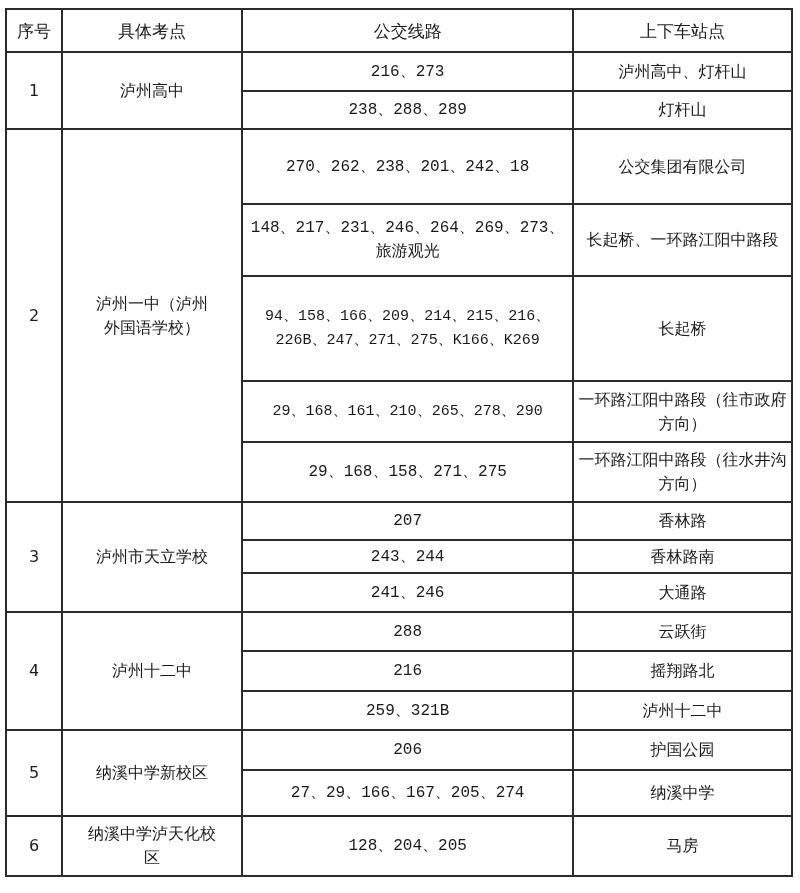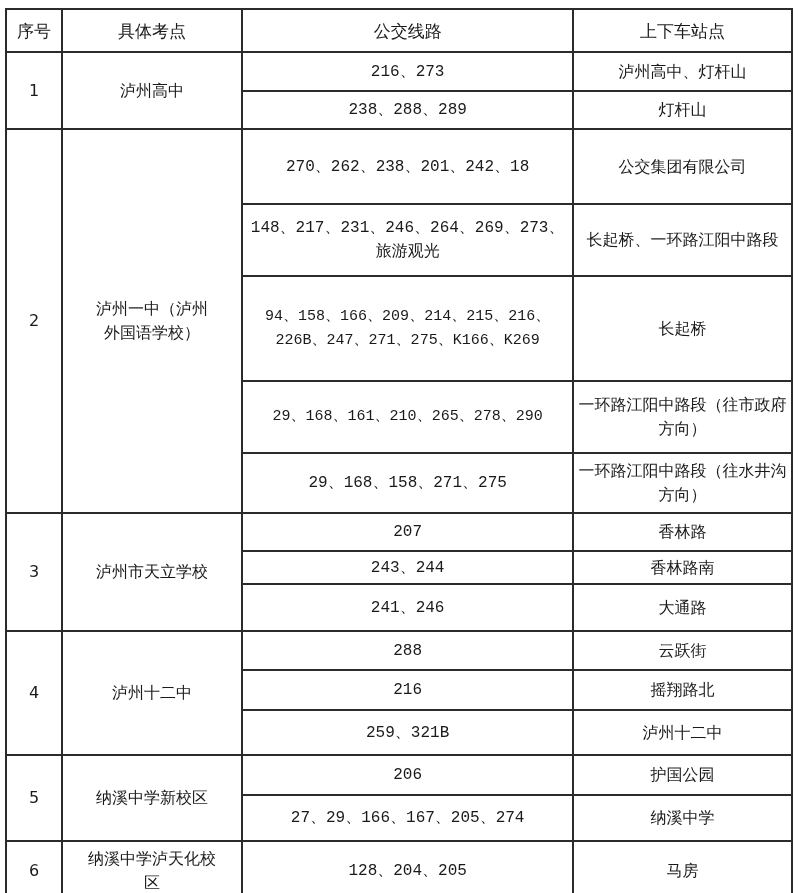--- a/index.html
+++ b/index.html
@@ -51,55 +51,55 @@
       <td>公交集团有限公司</td>
     </tr>
     <tr style="height:72px">
       <td class="num">148、217、231、246、264、269、273、旅游观光</td>
       <td>长起桥、一环路江阳中路段</td>
     </tr>
     <tr style="height:105px">
       <td class="num" style="font-size:15px">94、158、166、209、214、215、216、226B、247、271、275、K166、K269</td>
       <td>长起桥</td>
     </tr>
-    <tr style="height:72px">
+    <tr style="height:61px">
       <td class="num" style="font-size:15px">29、168、161、210、265、278、290</td>
       <td>一环路江阳中路段（往市政府方向）</td>
     </tr>
     <tr style="height:60px">
       <td class="num">29、168、158、271、275</td>
       <td>一环路江阳中路段（往水井沟方向）</td>
     </tr>
 
     <tr style="height:38px">
       <td rowspan="3">3</td>
       <td rowspan="3">泸州市天立学校</td>
       <td class="num">207</td>
       <td>香林路</td>
     </tr>
     <tr style="height:33px">
       <td class="num">243、244</td>
       <td>香林路南</td>
     </tr>
-    <tr style="height:47px">
+    <tr style="height:39px">
       <td class="num">241、246</td>
       <td>大通路</td>
     </tr>
 
     <tr style="height:39px">
       <td rowspan="3">4</td>
       <td rowspan="3">泸州十二中</td>
       <td class="num">288</td>
       <td>云跃街</td>
     </tr>
     <tr style="height:40px">
       <td class="num">216</td>
       <td>摇翔路北</td>
     </tr>
-    <tr style="height:45px">
+    <tr style="height:39px">
       <td class="num">259、321B</td>
       <td>泸州十二中</td>
     </tr>
 
     <tr style="height:40px">
       <td rowspan="2">5</td>
       <td rowspan="2">纳溪中学新校区</td>
       <td class="num">206</td>
       <td>护国公园</td>
     </tr>

